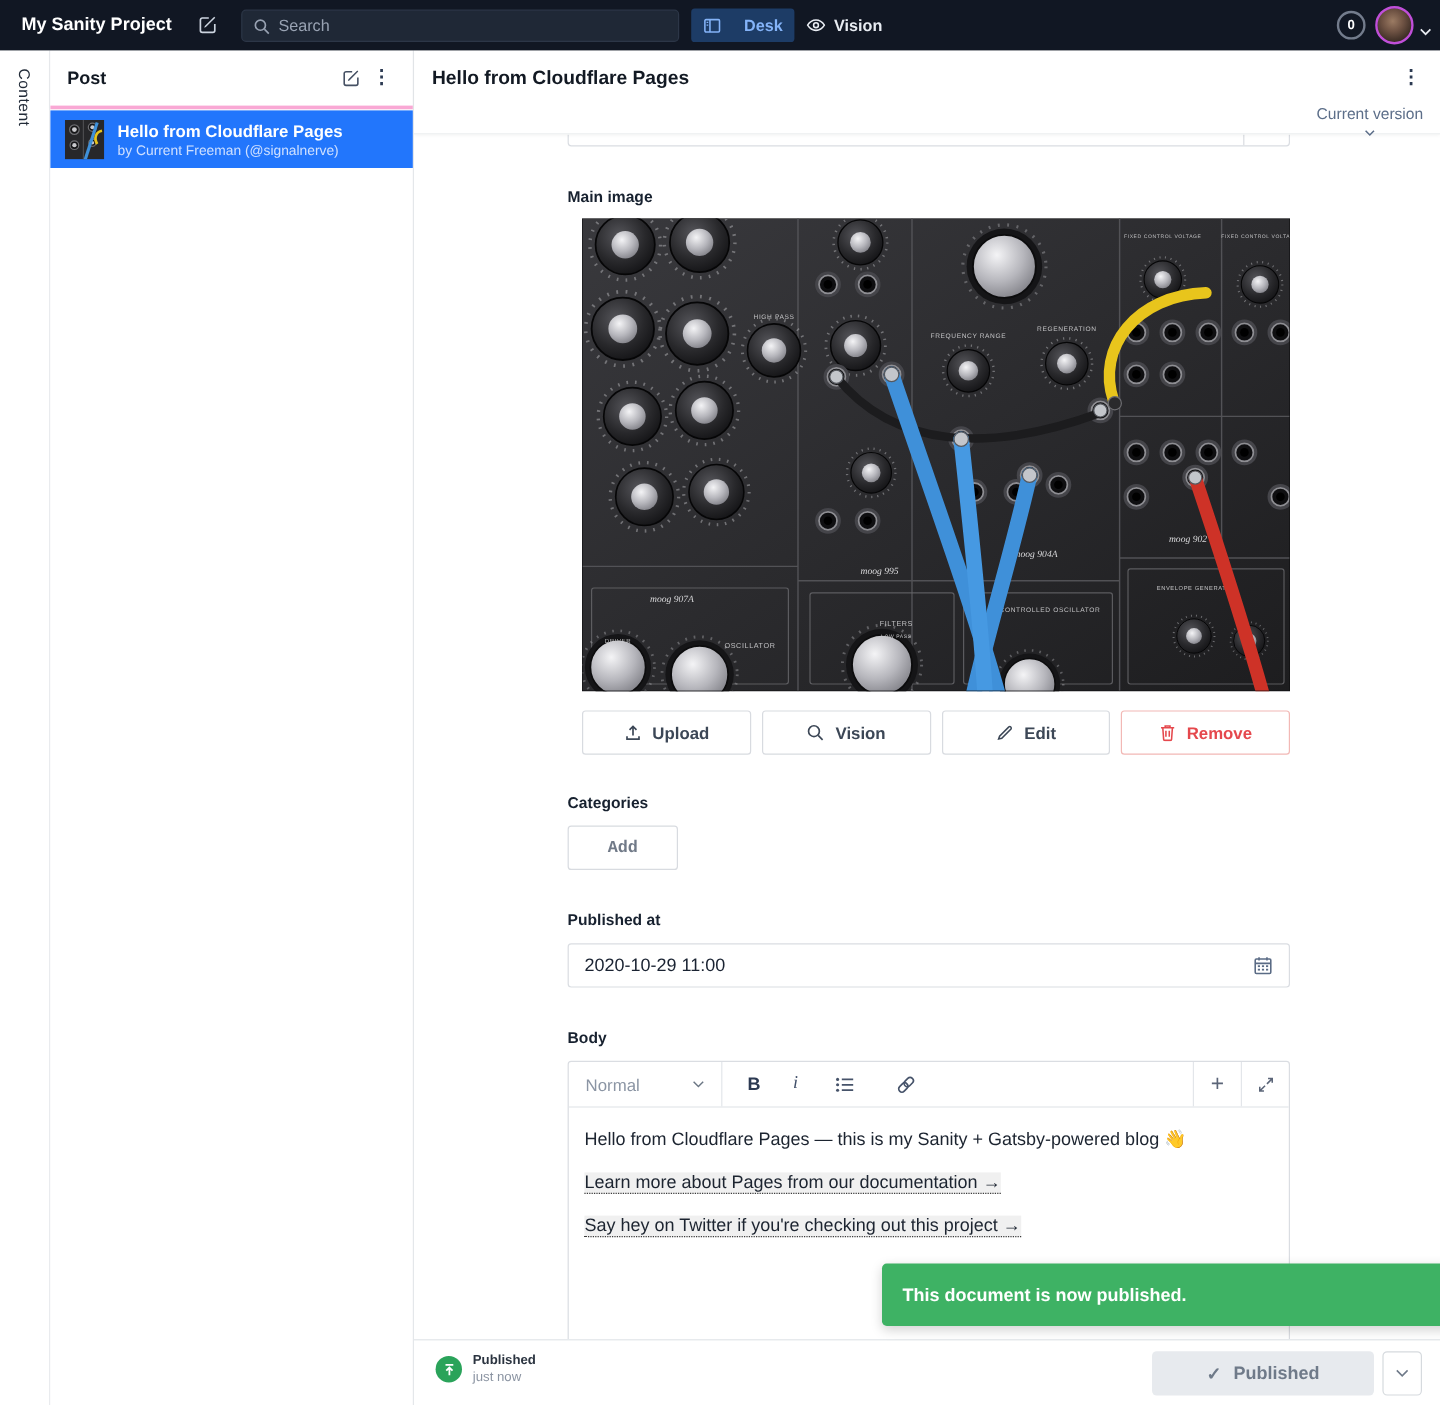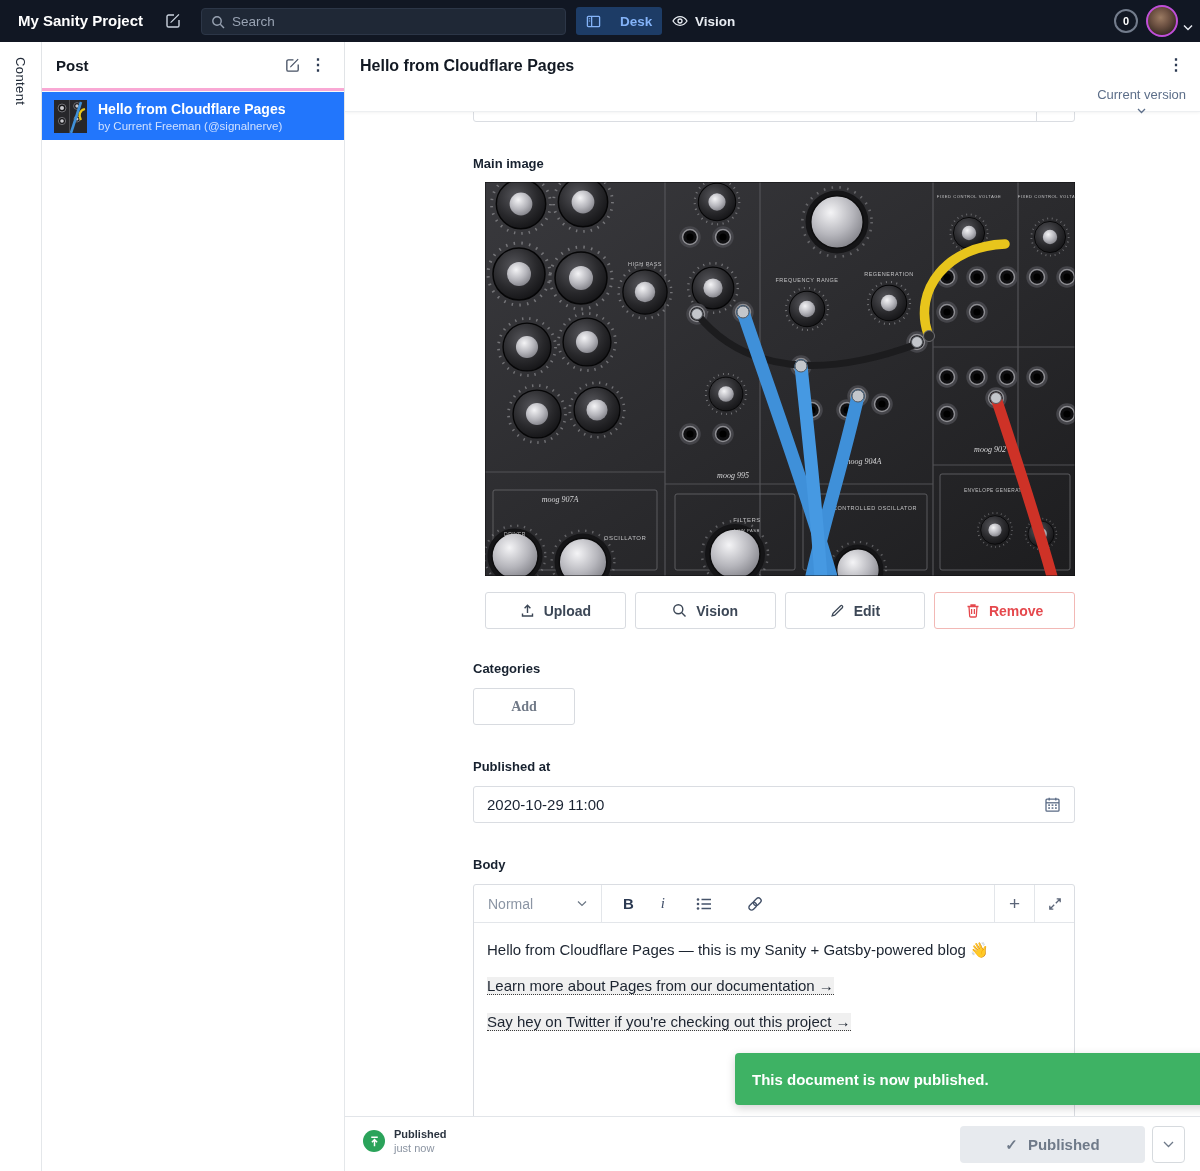--- a/index.html
+++ b/index.html
@@ -49,21 +49,21 @@
 
   .partial-input { position:absolute; left:128px; top:-27px; width:602px; height:37px; border:1px solid #dadde2; border-radius:3px; display:flex; background:#fff; }
   .partial-input .gen { margin-left:auto; width:38px; border-left:1px solid #dadde2; cursor:pointer; }
 
   .image-box { position:absolute; left:140px; top:70px; width:590px; height:394px; cursor:pointer; }
   .image-box svg { display:block; }
 
   .img-actions { position:absolute; left:140px; top:480px; width:590px; display:flex; gap:9px; }
   .btn { height:37px; flex:1; display:flex; align-items:center; justify-content:center; gap:9px; border:1px solid #d8dbe0; border-radius:3px; background:#fff; font-size:14px; font-weight:600; color:#3c4756; cursor:pointer; font-family:inherit; }
   .btn-danger { border-color:#f2b8b5; color:var(--danger,#e5484d); }
-  .btn-add { position:absolute; left:128px; top:576px; width:102px; height:37px; border:1px solid #d8dbe0; border-radius:3px; background:#fff; font-size:14px; font-weight:600; color:#717a88; cursor:pointer; font-family:Liberation Serif, serif; }
+  .btn-add { position:absolute; left:128px; top:576px; width:92px; height:37px; border:1px solid #d8dbe0; border-radius:3px; background:#fff; font-size:14px; font-weight:600; color:#717a88; cursor:pointer; font-family:Liberation Mono, monospace; }
 
   .date-input { position:absolute; left:128px; top:674px; width:602px; height:37px; border:1px solid #dadde2; border-radius:3px; display:flex; align-items:center; padding:0 13px; font-size:15px; color:#1a2332; cursor:text; background:#fff; }
   .date-input .cal { margin-left:auto; display:flex; }
 
   .editor { position:absolute; left:128px; top:772px; width:602px; height:244px; border:1px solid #dadde2; border-radius:3px; overflow:hidden; background:#fff; }
   .ed-toolbar { height:38px; border-bottom:1px solid #e3e6ea; display:flex; align-items:stretch; }
   .ed-style { width:128px; display:flex; align-items:center; padding:0 14px; color:#8b95a4; font-size:14px; border-right:1px solid #e3e6ea; cursor:pointer; background:none; font-family:inherit; border-top:0;border-left:0;border-bottom:0; }
   .ed-style .chev { margin-left:auto; display:flex; }
   .ed-icons { display:flex; align-items:center; gap:27px; padding:0 21px; flex:1; }
   .ed-b { font-weight:700; font-size:15px; color:#2c3a52; background:none;border:0;cursor:pointer;font-family:inherit; }

